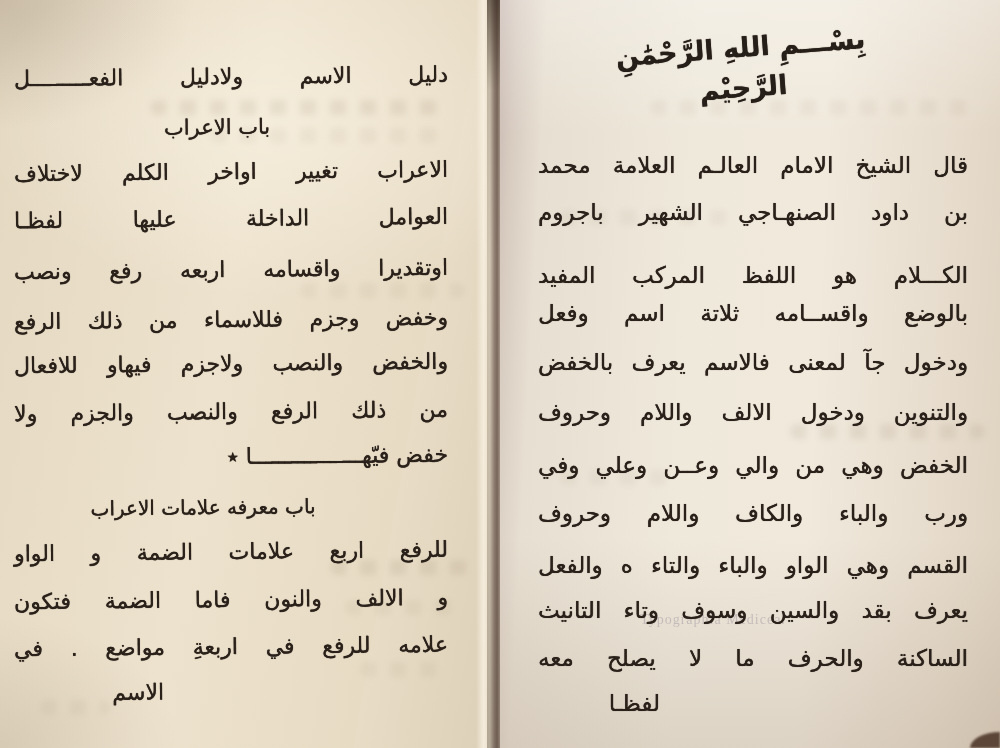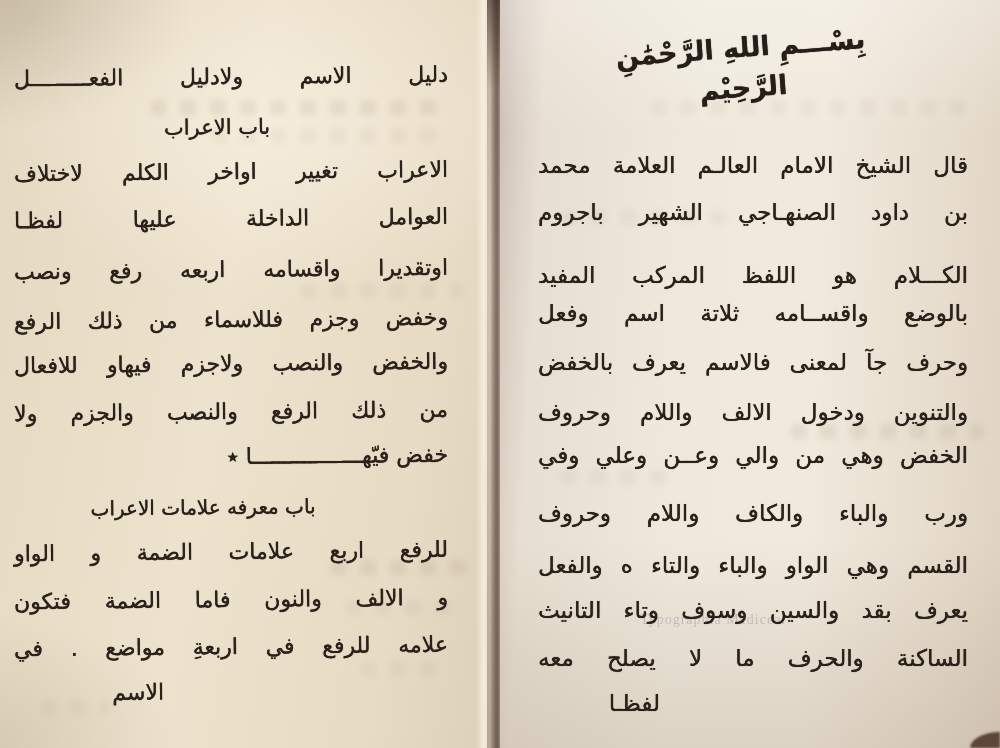--- a/index.html
+++ b/index.html
@@ -121,23 +121,23 @@
     <div class="ghost" style="left:290px;top:424px;width:195px;"></div>
     <div class="ghost lite" style="left:60px;top:470px;width:120px;"></div>
     <div class="ghost-text" style="left:128px;top:612px;width:170px;">Typographia Medicea.</div>
 
     <div class="basmala" style="left:92px;top:28px;width:300px;">بِسْـــمِ اللهِ الرَّحْمَٰنِ الرَّحِيْم</div>
 
     <div class="l rblock" style="top:146px;">قال الشيخ الامام العالـم العلامة محمد</div>
     <div class="l rblock" style="top:193px;">بن داود الصنهـاجي الشهير باجروم</div>
     <div class="l rblock" style="top:256px;">الكـــلام هو اللفظ المركب المفيد</div>
     <div class="l rblock" style="top:294px;">بالوضع واقســامه ثلاتة اسم وفعل</div>
-    <div class="l rblock" style="top:343px;">وحرف جآ لمعنى فالاسم يعرف بالخفض</div>
+    <div class="l rblock" style="top:343px;">ودخول جآ لمعنى فالاسم يعرف بالخفض</div>
     <div class="l rblock" style="top:393px;">والتنوين ودخول الالف واللام وحروف</div>
-    <div class="l rblock" style="top:436px;">الخفض وهي من والي وعــن وعلي وفي</div>
+    <div class="l rblock" style="top:446px;">الخفض وهي من والي وعــن وعلي وفي</div>
     <div class="l rblock" style="top:494px;">ورب والباء والكاف واللام وحروف</div>
     <div class="l rblock" style="top:591px;">يعرف بقد والسين وسوف وتاء التانيث</div>
     <div class="l rblock" style="top:546px;">القسم وهي الواو والباء والتاء ه والفعل</div>
     <div class="l rblock" style="top:639px;">الساكنة والحرف ما لا يصلح معه</div>
     <div class="l catchword" style="left:40px;top:684px;">لفظـا</div>
   </div>
 
   <div class="corner-notch"></div>
 </div>
 

